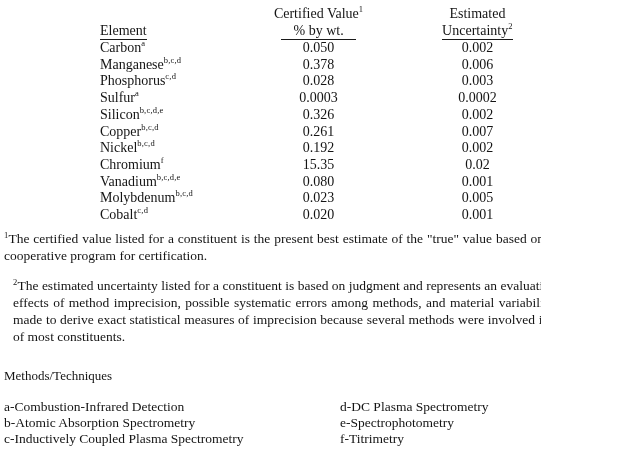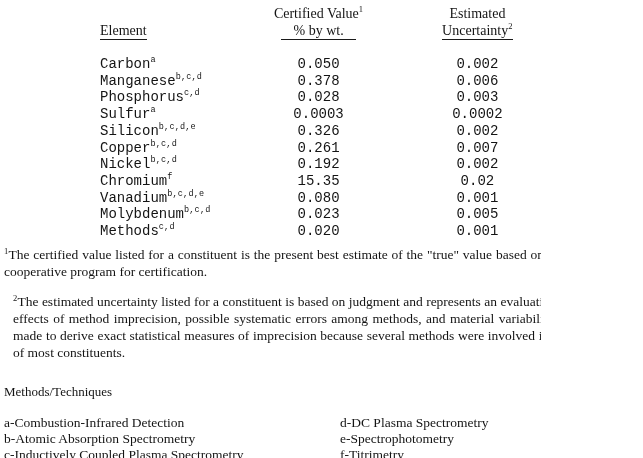--- a/index.html
+++ b/index.html
@@ -28,21 +28,21 @@
   .c1 { margin-left: 96px; width: 172px; text-align: left; }
   .c2 { width: 140px; text-align: center; }
   .c3 { margin-left: 36px; width: 132px; text-align: center; }
   .hdr .c1, .hdr .c2, .hdr .c3 { line-height: 17px; }
   .uline {
     display: inline-block;
     border-bottom: 1.4px solid #1a1a1a;
     padding-bottom: 0px;
   }
   .uline.wide { padding-left: 12px; padding-right: 12px; }
-  .table-body { margin-top: 16px; font-family: Liberation Mono, monospace; }
+  .table-body { margin-top: 0; }
   
   .footnote {
     width: 635px;
     margin-top: 6px;
     text-align: justify;
     font-size: 13.5px;
     line-height: 17px;
   }
   .footnote + .footnote { margin-top: 13px; margin-left: 9px; }
   
@@ -142,21 +142,21 @@
       <div class="c3">0.001</div>
     </div>
 
     <div class="trow">
       <div class="c1"><span>Molybdenum</span><sup>b,c,d</sup></div>
       <div class="c2">0.023</div>
       <div class="c3">0.005</div>
     </div>
 
     <div class="trow">
-      <div class="c1"><span>Methods</span><sup>c,d</sup></div>
+      <div class="c1"><span>Cobalt</span><sup>c,d</sup></div>
       <div class="c2">0.020</div>
       <div class="c3">0.001</div>
     </div>
 
   </div>
 
   <p class="footnote"><sup>1</sup><span>The certified value listed for a constituent is the present best estimate of the "true" value based on the results of the cooperative program for certification.</span></p>
 
   <p class="footnote"><sup>2</sup><span>The estimated uncertainty listed for a constituent is based on judgment and represents an evaluation of the combined effects of method imprecision, possible systematic errors among methods, and material variability. No attempt was made to derive exact statistical measures of imprecision because several methods were involved in the determination of most constituents.</span></p>
 

